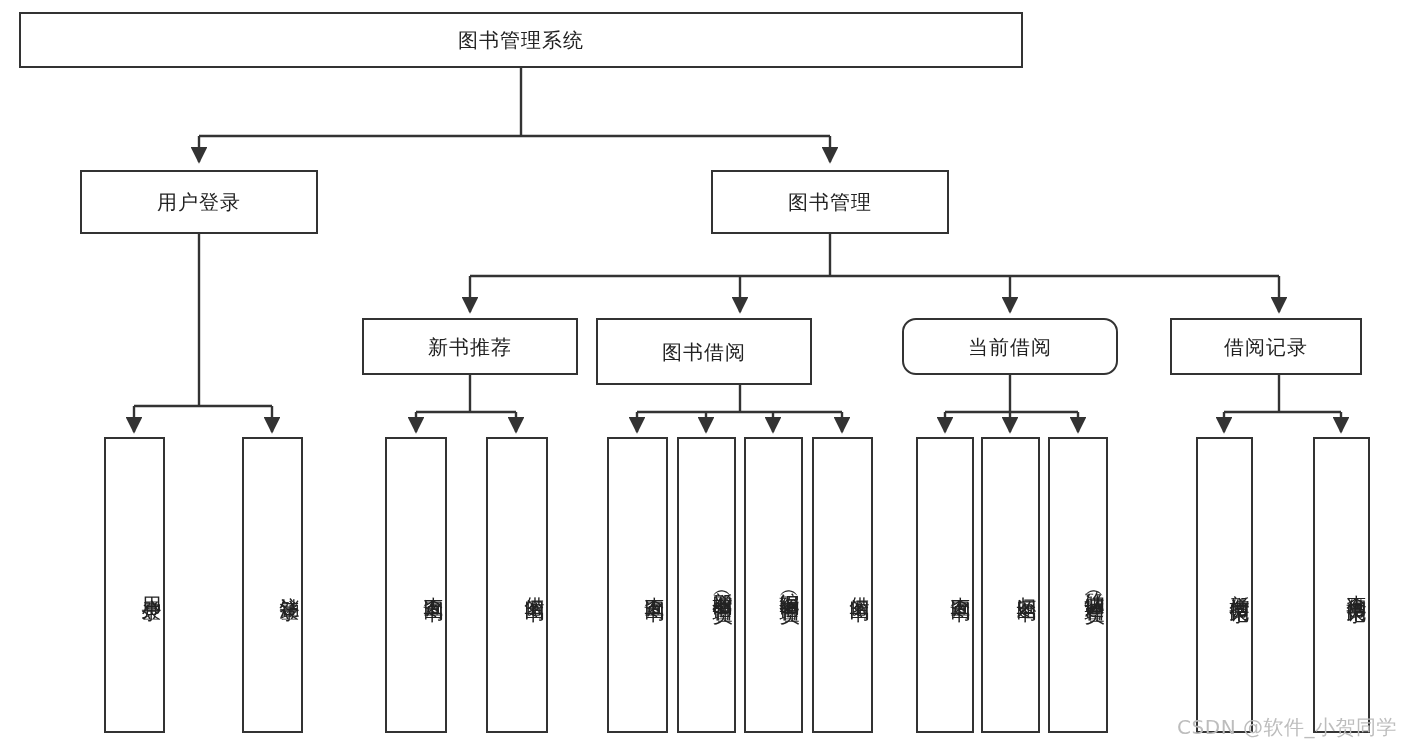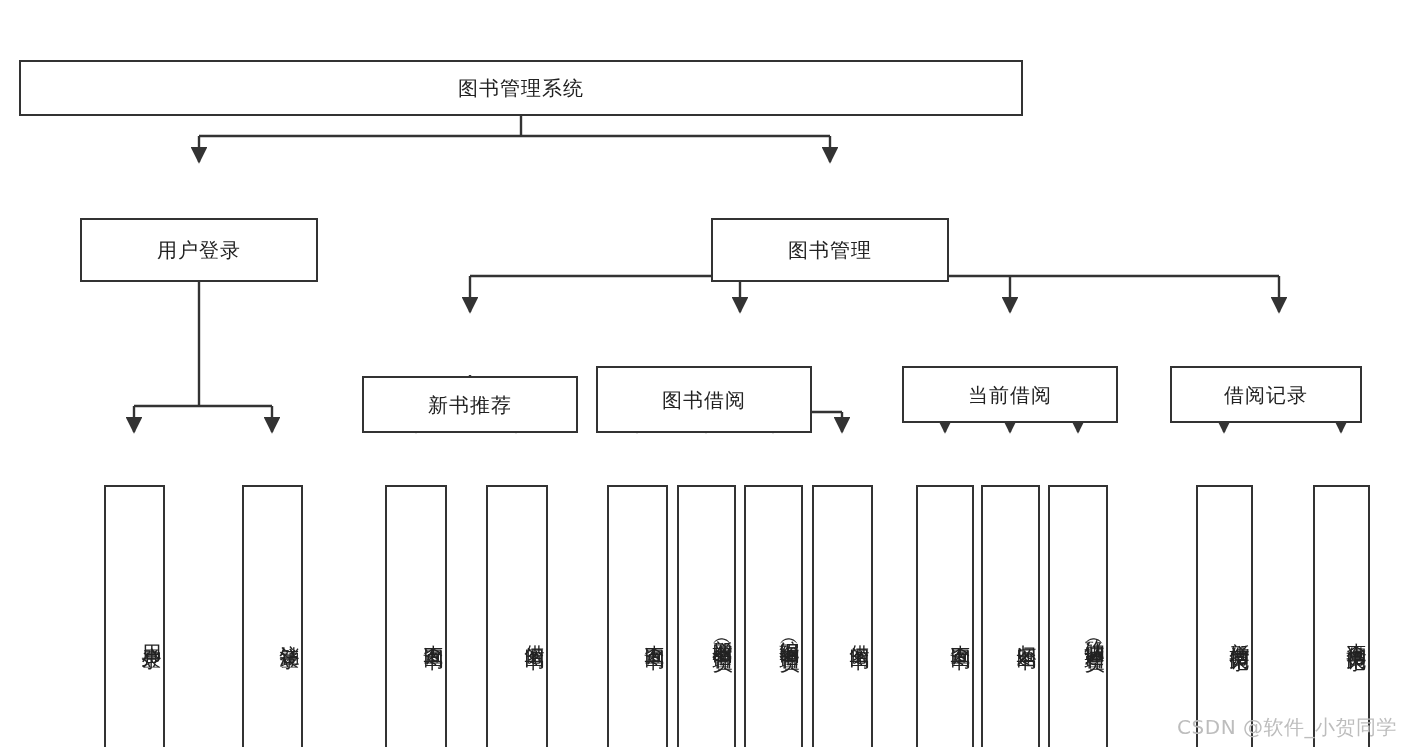--- a/index.html
+++ b/index.html
@@ -1,21 +1,21 @@
 <!DOCTYPE html>
 <html><head>
 <meta charset="utf-8">
 <title>图书管理系统 功能结构图</title>
 <style>
   html,body{margin:0;padding:0;background:#ffffff;}
   body{font-family:"DejaVu Sans","Liberation Sans",sans-serif;}
   #canvas{position:relative;width:1405px;height:747px;background:#ffffff;overflow:hidden;}
   #edges{position:absolute;left:0;top:0;width:1405px;height:747px;}
   .node{position:absolute;box-sizing:border-box;background:#ffffff;border:2px solid #333333;
-        display:flex;align-items:center;justify-content:center;text-align:center;color:#222222;margin-top:48px;}
+        display:flex;align-items:center;justify-content:center;text-align:center;color:#222222;}
   .node.h{font-size:20px;letter-spacing:1px;line-height:1.2;}
   .node.v{writing-mode:vertical-rl;text-orientation:upright;font-size:20px;
           letter-spacing:2px;line-height:1.15;padding:6px 0;align-items:flex-start;}
   .watermark{position:absolute;right:8px;bottom:6px;font-size:20px;color:#bdbdbd;
              white-space:nowrap;letter-spacing:0.5px;}
 </style>
 </head>
 <body>
 
 <div id="canvas">
@@ -74,27 +74,27 @@
     <span>图书管理系统</span>
   </div>
 
   <div class="node h" style="left:80px;top:170px;width:238px;height:64px;">
     <span>用户登录</span>
   </div>
   <div class="node h" style="left:711px;top:170px;width:238px;height:64px;">
     <span>图书管理</span>
   </div>
 
-  <div class="node h" style="left:362px;top:328px;width:216px;height:57px;">
+  <div class="node h" style="left:362px;top:318px;width:216px;height:57px;">
     <span>新书推荐</span>
   </div>
   <div class="node h" style="left:596px;top:318px;width:216px;height:67px;text-align:right;">
     <span>图书借阅</span>
   </div>
-  <div class="node h" style="left:902px;top:318px;width:216px;height:57px;">
+  <div class="node h" style="left:902px;top:318px;width:216px;height:57px;border-radius:14px;">
     <span>当前借阅</span>
   </div>
   <div class="node h" style="left:1170px;top:318px;width:192px;height:57px;">
     <span>借阅记录</span>
   </div>
 
   <div class="node v" style="left:104px;top:437px;width:61px;height:296px;">
     <span>用户登录</span>
   </div>
   <div class="node v" style="left:242px;top:437px;width:61px;height:296px;">

